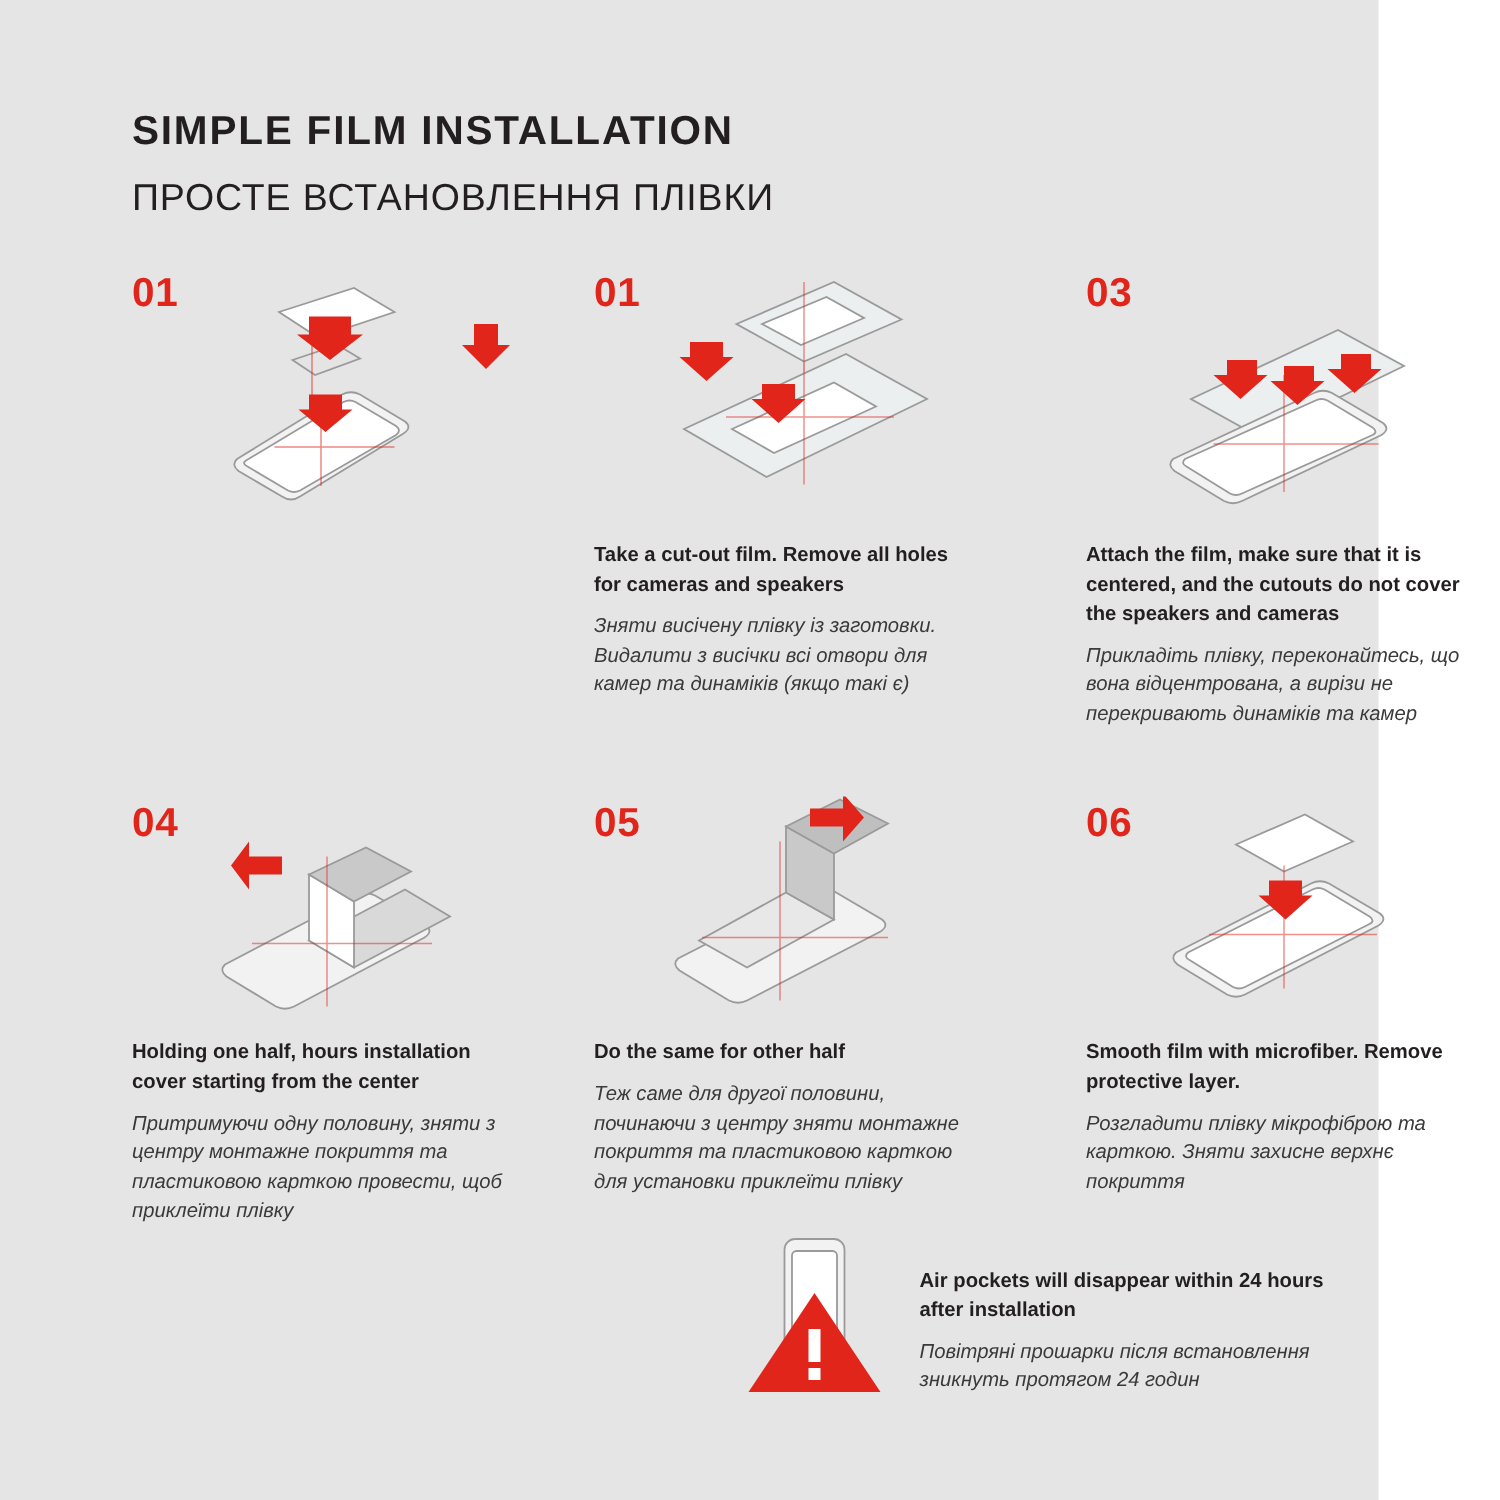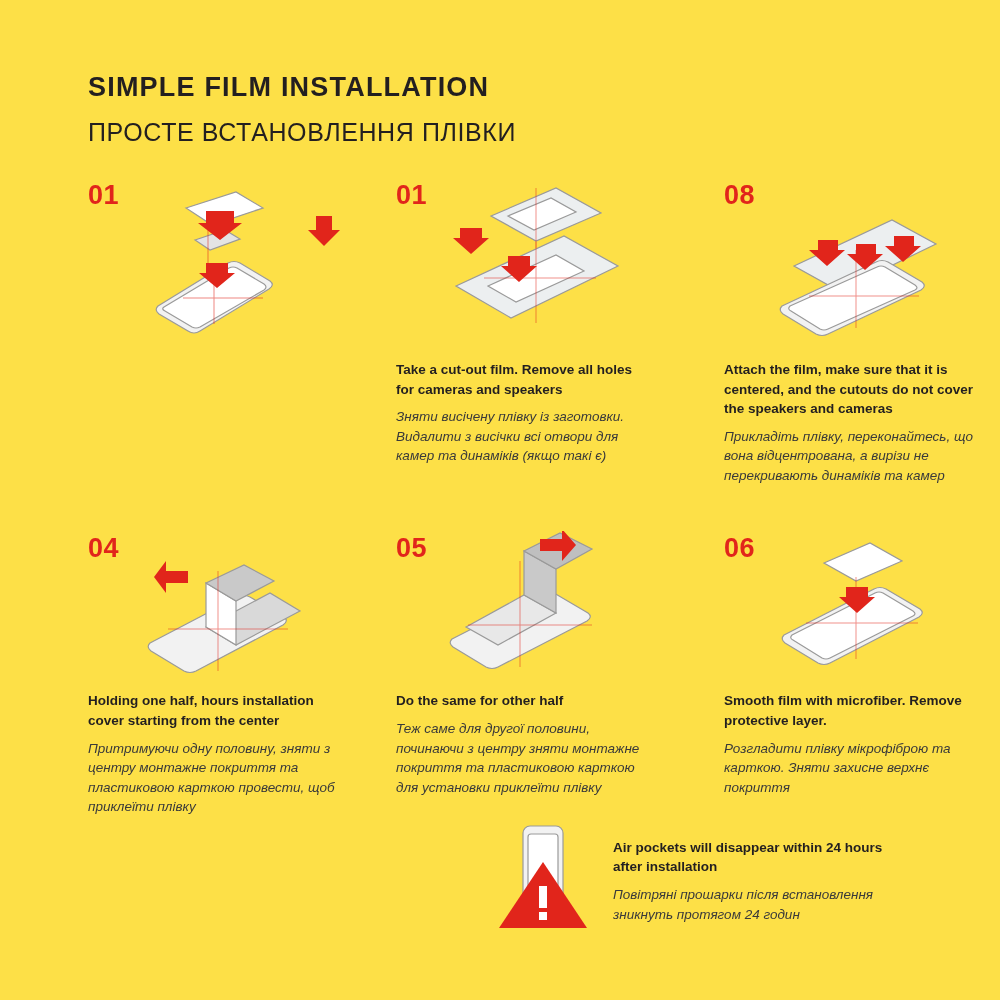--- a/index.html
+++ b/index.html
@@ -9,23 +9,23 @@
   }
   body {
     width: 1000px;
     height: 1000px;
     font-family: "Liberation Sans", sans-serif;
     color: #231f20;
     overflow: hidden;
   }
   .page {
     position: relative;
-    width: 1000px;
+    width: 919px;
     height: 1000px;
-    background: #fde047;
+    background: #e5e5e5;
   }
   
   .header {
     position: absolute;
     left: 88px;
     top: 72px;
     width: 830px;
   }
   .title-en {
     font-size: 27px;
@@ -92,21 +92,21 @@
   }
   .row2 .art { height: 150px; }
 
   
   .footer {
     position: absolute;
     left: 495px;
     top: 820px;
     width: 430px;
     display: flex;
-    align-items: center;
+    align-items: flex-end;
     gap: 18px;
   }
   .footer .warn-wrap {
     width: 100px;
     height: 110px;
     position: relative;
     flex: 0 0 100px;
   }
   .footer-text { padding-top: 12px; }
   .footer-text .txt-en { max-width: 300px; }
@@ -176,21 +176,21 @@
             <polygon points="64,50 86,50 86,60 93,60 75,76 57,60 64,60"></polygon>
             <polygon points="112,78 134,78 134,88 141,88 123,104 105,88 112,88"></polygon>
           </g>
         </svg>
       </div>
       <p class="txt-en">Take a cut-out film. Remove all holes for cameras and speakers</p>
       <p class="txt-uk">Зняти висічену плівку із заготовки. Видалити з висічки всі отвори для камер та динаміків (якщо такі є)</p>
     </div>
 
     <div class="step">
-      <div class="step-num">08</div>
+      <div class="step-num">03</div>
       <div class="art">
         <svg width="282" height="172" viewBox="0 0 282 172">
           <g fill="none" stroke="#9a9a9a" stroke-width="1.2">
 
             <polygon points="70,88 168,42 212,66 115,113" fill="#eceff0"></polygon>
 
             <path d="M58,128 L152,84 Q158,81 164,84 L198,104 Q203,108 197,112 L104,156 Q98,159 92,156 L59,136 Q54,132 58,128 Z" fill="#f2f2f2"></path>
             <path d="M66,128 L153,89 Q157,87 161,89 L191,107 Q195,110 191,112 L104,151 Q100,153 96,151 L67,133 Q63,131 66,128 Z" fill="#ffffff"></path>
           </g>
           <g stroke="#e1251b" stroke-width="1" opacity="0.5">

